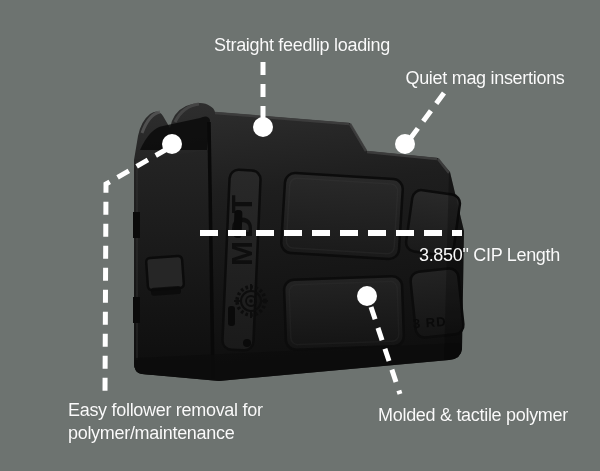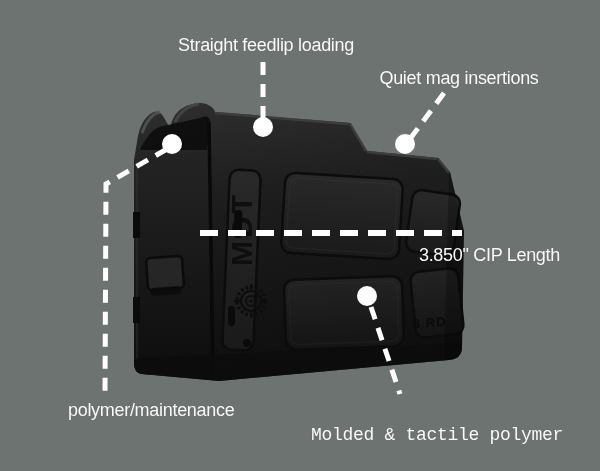--- a/index.html
+++ b/index.html
@@ -14,21 +14,21 @@
   #mag-svg{position:absolute;inset:0;}
   .label{
     position:absolute;
     color:#fafafa;
     font-size:18px;
     line-height:23px;
     letter-spacing:-0.3px;
     white-space:nowrap;
     text-shadow:0 0 1px rgba(0,0,0,0.15);
   }
-  .center{transform:translateX(-50%);text-align:center;}
+  .center{transform:translateX(-50%);text-align:center;margin-left:36px;}
   .right{text-align:right;}
 </style>
 </head>
 <body>
 
 <div id="canvas">
 
   <svg id="mag-svg" viewBox="0 0 600 471">
     <defs>
       <linearGradient id="gBody" x1="0" y1="0" x2="0.12" y2="1">
@@ -106,25 +106,26 @@
     </g>
 
     <circle cx="263" cy="127" r="10" fill="#ffffff"></circle>
     <circle cx="172" cy="144" r="10" fill="#ffffff"></circle>
     <circle cx="405" cy="144" r="10" fill="#ffffff"></circle>
     <circle cx="367" cy="296" r="10" fill="#ffffff"></circle>
   </svg>
 
   <div class="label center" style="left:266px;top:34px;">Straight feedlip loading</div>
 
-  <div class="label center" style="left:459px;top:67px;">Quiet mag insertions</div>
+  <div class="label center" style="left:449px;top:67px;">Quiet mag insertions</div>
 
   <div class="label right" style="right:40px;top:244px;">3.850" CIP Length</div>
 
   <div class="label" style="left:68px;top:399px;">
+    <div>Easy follower removal for</div>
     <div>polymer/maintenance</div>
   </div>
 
-  <div class="label center" style="left:437px;top:424px;font-family:Liberation Mono, monospace;">
+  <div class="label center" style="left:437px;top:404px;">
     <div>Molded &amp; tactile polymer</div>
   </div>
 
 </div>
 
 </body></html>

